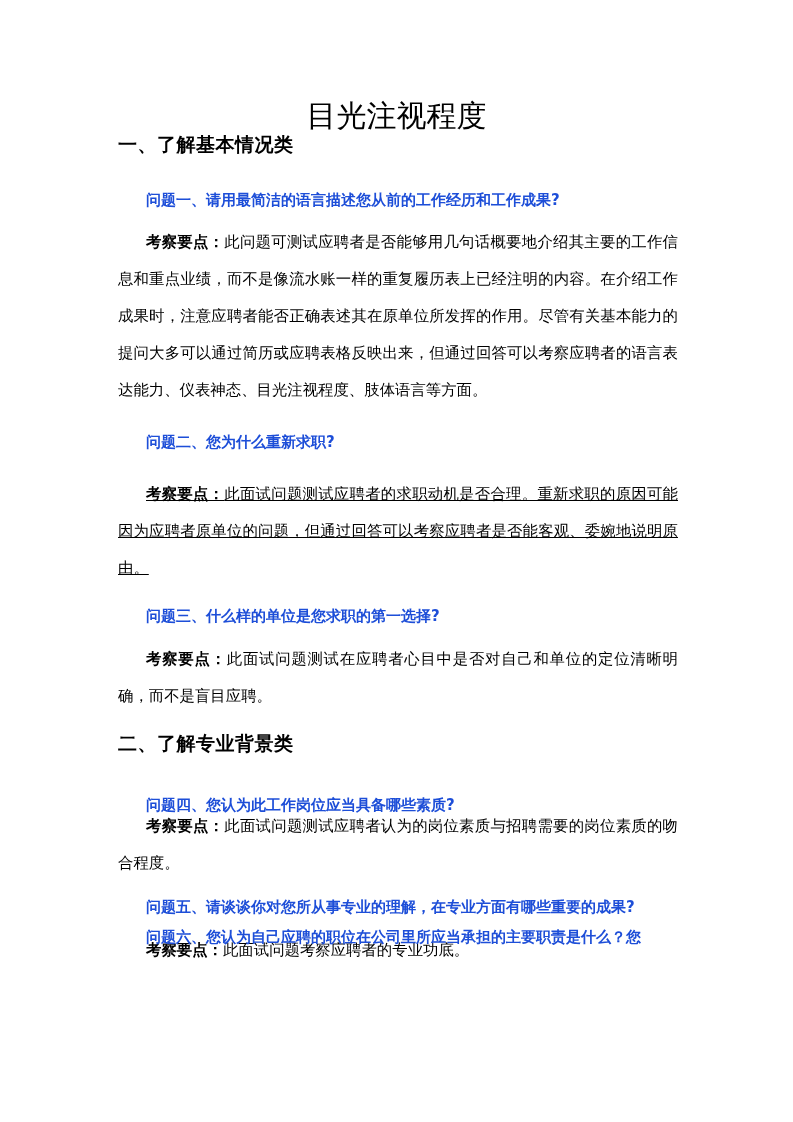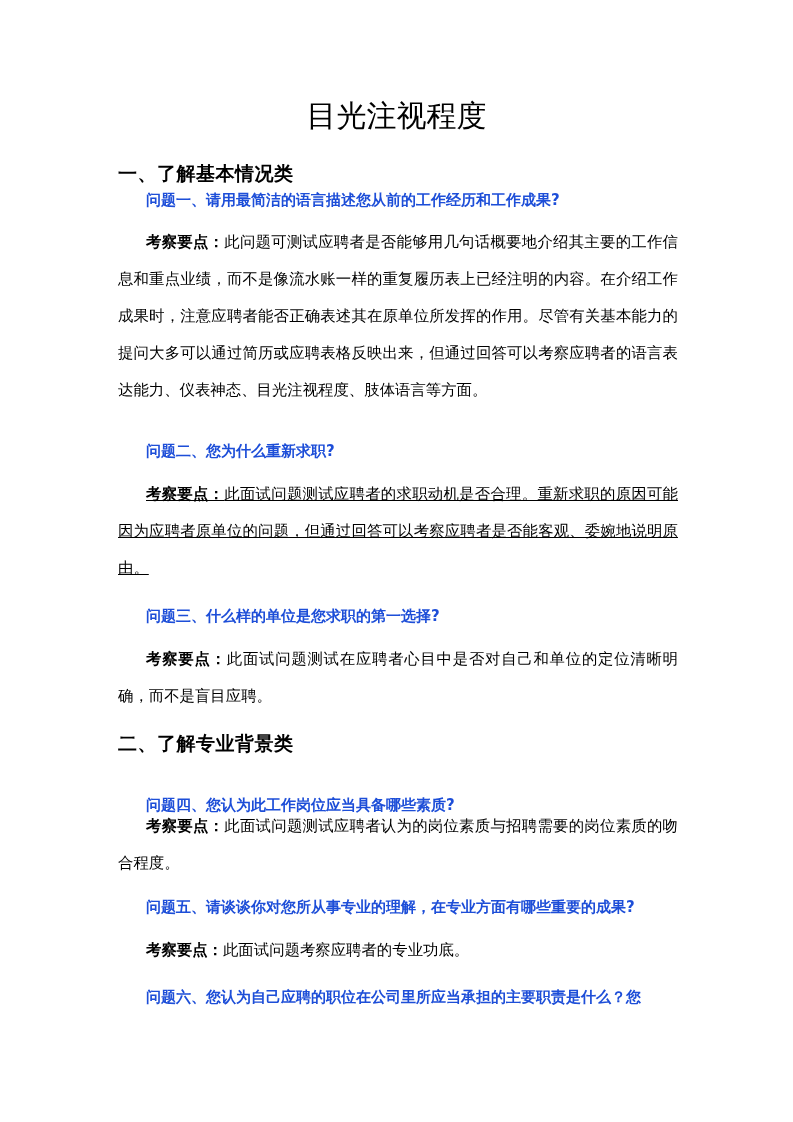--- a/index.html
+++ b/index.html
@@ -12,33 +12,33 @@
   .q { position:absolute; left:28px; font-size:15px; font-weight:bold; color:#1d4ed8; white-space:nowrap; }
   .p { position:absolute; left:0; width:560px; font-size:15.4px; line-height:37px; text-indent:28px; text-align:justify; }
   .p b { font-weight:bold; }
 </style>
 </head>
 <body>
 
 <div class="title">目光注视程度</div>
 
 <div class="page">
-  <div class="h1" style="top:161px;">一、了解基本情况类</div>
+  <div class="h1" style="top:132px;">一、了解基本情况类</div>
 
   <div class="q" style="top:191px;">问题一、请用最简洁的语言描述您从前的工作经历和工作成果?</div>
   <div class="p" style="top:224px;"><b>考察要点：</b><span>此问题可测试应聘者是否能够用几句话概要地介绍其主要的工作信息和重点业绩，而不是像流水账一样的重复履历表上已经注明的内容。在介绍工作成果时，注意应聘者能否正确表述其在原单位所发挥的作用。尽管有关基本能力的提问大多可以通过简历或应聘表格反映出来，但通过回答可以考察应聘者的语言表达能力、仪表神态、目光注视程度、肢体语言等方面。</span></div>
 
-  <div class="q" style="top:442px;">问题二、您为什么重新求职?</div>
+  <div class="q" style="top:433px;">问题二、您为什么重新求职?</div>
   <div class="p" style="top:476px;text-decoration:underline;"><b>考察要点：</b><span>此面试问题测试应聘者的求职动机是否合理。重新求职的原因可能因为应聘者原单位的问题，但通过回答可以考察应聘者是否能客观、委婉地说明原由。</span></div>
 
   <div class="q" style="top:607px;">问题三、什么样的单位是您求职的第一选择?</div>
   <div class="p" style="top:641px;"><b>考察要点：</b><span>此面试问题测试在应聘者心目中是否对自己和单位的定位清晰明确，而不是盲目应聘。</span></div>
 
   <div class="h1" style="top:731px;text-align:center;">二、了解专业背景类</div>
 
   <div class="q" style="top:796px;">问题四、您认为此工作岗位应当具备哪些素质?</div>
   <div class="p" style="top:808px;"><b>考察要点：</b><span>此面试问题测试应聘者认为的岗位素质与招聘需要的岗位素质的吻合程度。</span></div>
 
   <div class="q" style="top:898px;">问题五、请谈谈你对您所从事专业的理解，在专业方面有哪些重要的成果?</div>
   <div class="p" style="top:932px;"><b>考察要点：</b><span>此面试问题考察应聘者的专业功底。</span></div>
 
-  <div class="q" style="top:988px;font-family:Liberation Serif, serif;">问题六、您认为自己应聘的职位在公司里所应当承担的主要职责是什么？您</div>
+  <div class="q" style="top:928px;font-family:Liberation Serif, serif;">问题六、您认为自己应聘的职位在公司里所应当承担的主要职责是什么？您</div>
 </div>
 
 </body></html>

